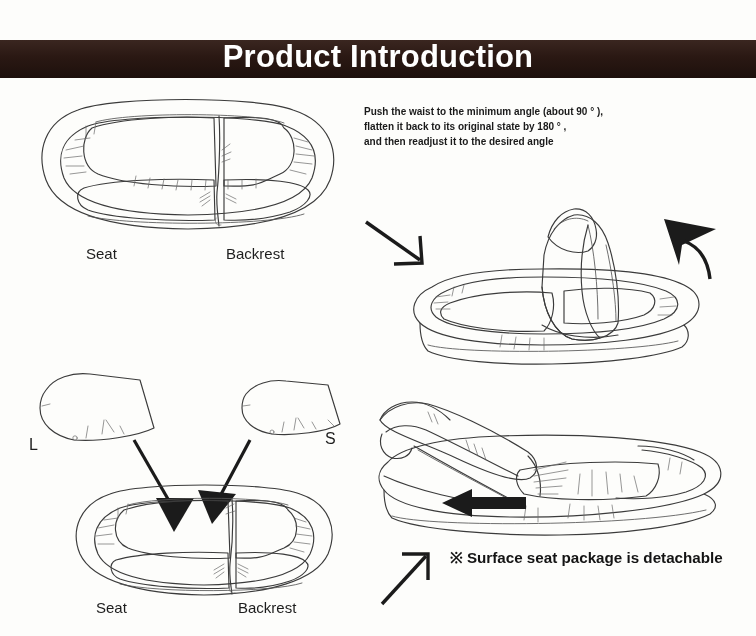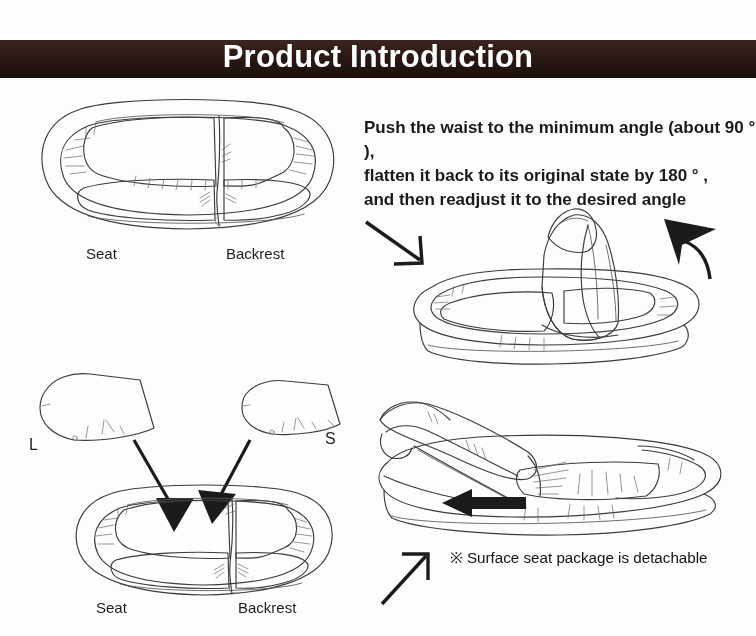--- a/index.html
+++ b/index.html
@@ -85,35 +85,35 @@
   }
   .label-sm {
     position: absolute;
     color: #1d1d1d;
     font-size: 16px;
     white-space: nowrap;
   }
   #instructions {
     position: absolute;
     left: 364px;
-    top: 116px;
+    top: 104px;
     width: 392px;
     color: #1a1a1a;
-    font-size: 17px;
+    font-size: 10px;
     font-weight: bold;
-    line-height: 24px;
+    line-height: 15px;
     white-space: pre-line;
   }
   #detach-note {
     position: absolute;
     left: 450px;
     top: 547px;
     color: #141414;
     font-size: 15.2px;
-    font-weight: normal;
+    font-weight: bold;
     white-space: nowrap;
   }
 </style>
 </head>
 <body>
 
 <div id="page">
 
   <div id="header">
     <div id="header-title">Product Introduction</div>

